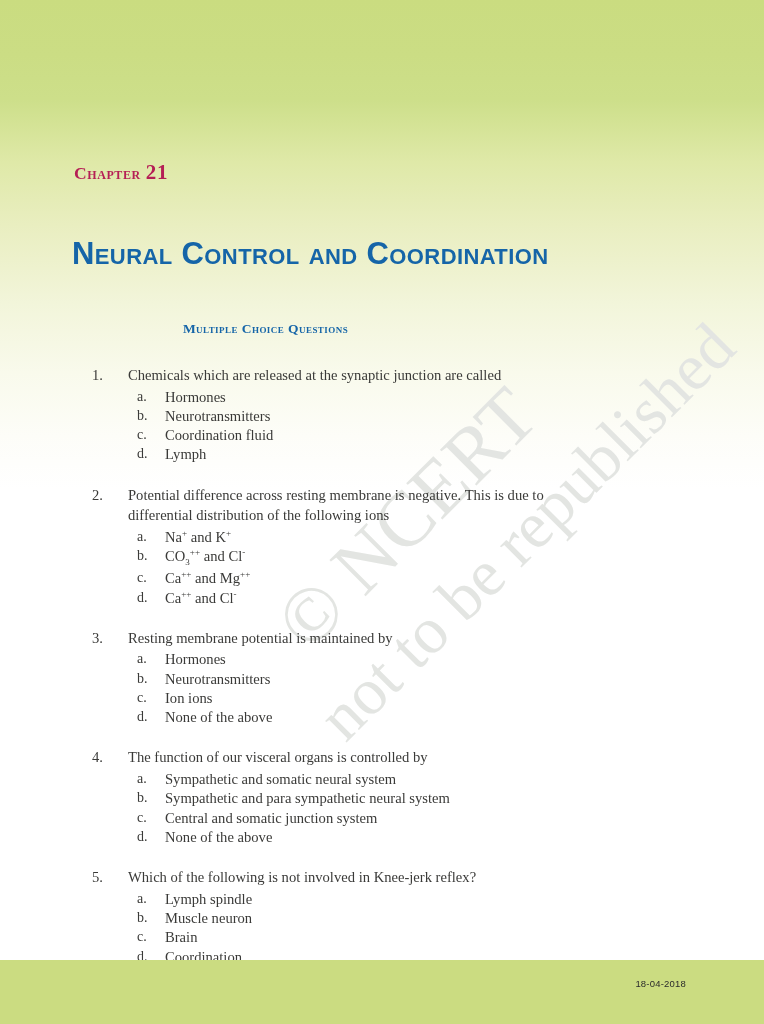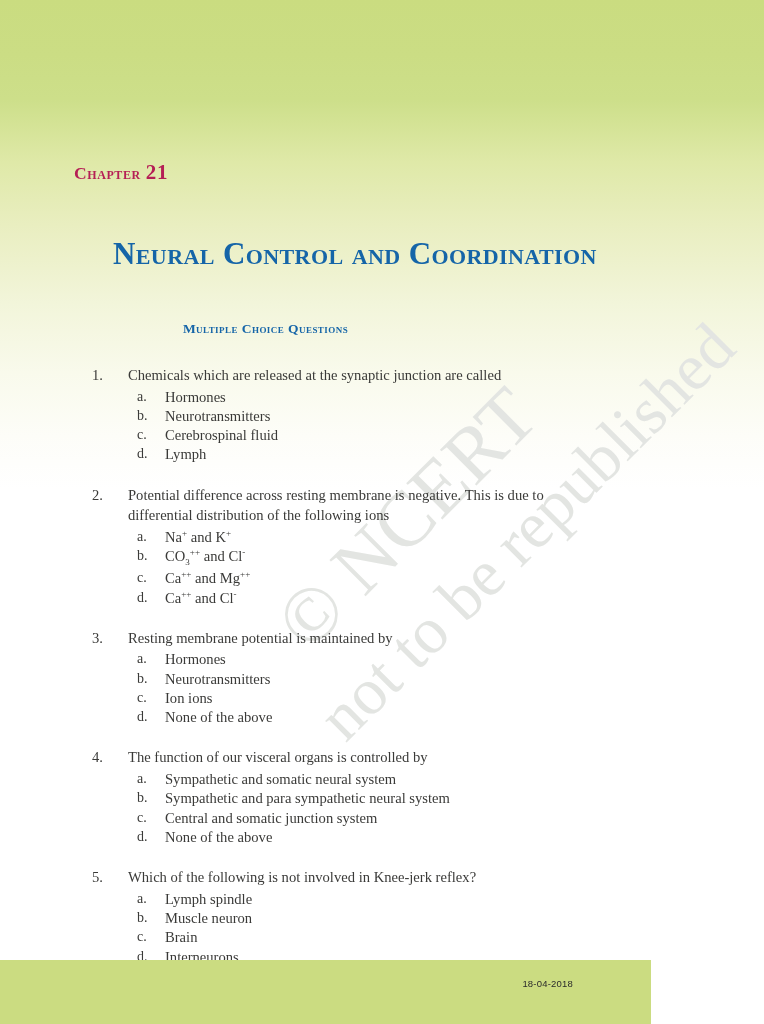--- a/index.html
+++ b/index.html
@@ -29,21 +29,21 @@
       #dfe9a8 16%,
       #e9eec0 32%,
       #f2f5da 52%,
       #f9faec 70%,
       #fdfdf8 86%,
       #ffffff 100%);
   }
 
   
   #bottom-band {
-    position:absolute; left:0; bottom:0; width:651px; height:64px;
+    position:absolute; left:0; bottom:0; width:764px; height:64px;
     background:#cbdc81;
   }
   #footer-date {
     position:absolute; right:78px; top:18px;
     font-family:"Liberation Sans", sans-serif;
     font-size:9.5px; color:#2b2b2b; letter-spacing:.2px;
   }
 
   
   #watermark {
@@ -79,27 +79,26 @@
     font-weight:bold;
     font-size:17.5px;
     color:#b51f55;
     font-variant:small-caps;
     letter-spacing:.6px;
   }
   #chapter-label .num { font-variant:normal; font-size:21px; }
 
   #chapter-title {
     position:absolute; left:72px; top:236px;
-    font-family:Liberation Serif, serif;
+    font-family:Liberation Sans, sans-serif;
     font-weight:bold;
     font-size:31px;
     color:#1565a8;
     font-variant:small-caps;
     letter-spacing:.4px;
-    margin-left:41px;
   }
 
   #section-heading {
     position:absolute; left:0; top:321px; width:639px;
     text-align:center;
     padding-right:108px;
     font-family:"Liberation Serif", serif;
     font-weight:bold;
     font-size:13.5px;
     color:#1565a8;
@@ -165,21 +164,21 @@
     <div id="chapter-title">Neural Control and Coordination</div>
 
     <div id="section-heading">Multiple Choice Questions</div>
 
     <div id="question-list">
         <div class="question-block">
           <div class="q-head">Chemicals which are released at the synaptic junction are called<span class="q-num">1.</span></div>
           <div class="options">
             <div class="option"><span class="opt-letter">a.</span><span class="opt-text">Hormones</span></div>
             <div class="option"><span class="opt-letter">b.</span><span class="opt-text">Neurotransmitters</span></div>
-            <div class="option"><span class="opt-letter">c.</span><span class="opt-text">Cerebrospinal fluid</span></div>
+            <div class="option"><span class="opt-letter">c.</span><span class="opt-text">Coordination fluid</span></div>
             <div class="option"><span class="opt-letter">d.</span><span class="opt-text">Lymph</span></div>
           </div>
         </div>
         <div class="question-block">
           <div class="q-head">Potential difference across resting membrane is negative. This is due to differential distribution of the following ions<span class="q-num">2.</span></div>
           <div class="options">
             <div class="option"><span class="opt-letter">a.</span><span class="opt-text">Na<sup>+</sup> and K<sup>+</sup></span></div>
             <div class="option"><span class="opt-letter">b.</span><span class="opt-text">CO<sub>3</sub><sup>++</sup> and Cl<sup>-</sup></span></div>
             <div class="option"><span class="opt-letter">c.</span><span class="opt-text">Ca<sup>++</sup> and Mg<sup>++</sup></span></div>
             <div class="option"><span class="opt-letter">d.</span><span class="opt-text">Ca<sup>++</sup> and Cl<sup>-</sup></span></div>
@@ -202,21 +201,21 @@
             <div class="option"><span class="opt-letter">c.</span><span class="opt-text">Central and somatic junction system</span></div>
             <div class="option"><span class="opt-letter">d.</span><span class="opt-text">None of the above</span></div>
           </div>
         </div>
         <div class="question-block">
           <div class="q-head">Which of the following is not involved in Knee-jerk reflex?<span class="q-num">5.</span></div>
           <div class="options">
             <div class="option"><span class="opt-letter">a.</span><span class="opt-text">Lymph spindle</span></div>
             <div class="option"><span class="opt-letter">b.</span><span class="opt-text">Muscle neuron</span></div>
             <div class="option"><span class="opt-letter">c.</span><span class="opt-text">Brain</span></div>
-            <div class="option"><span class="opt-letter">d.</span><span class="opt-text">Interneurons</span></div>
+            <div class="option"><span class="opt-letter">d.</span><span class="opt-text">Coordination</span></div>
           </div>
         </div>
       </div>
 
   </div>
 
   <div id="bottom-band">
     <div id="footer-date">18-04-2018</div>
   </div>
 

